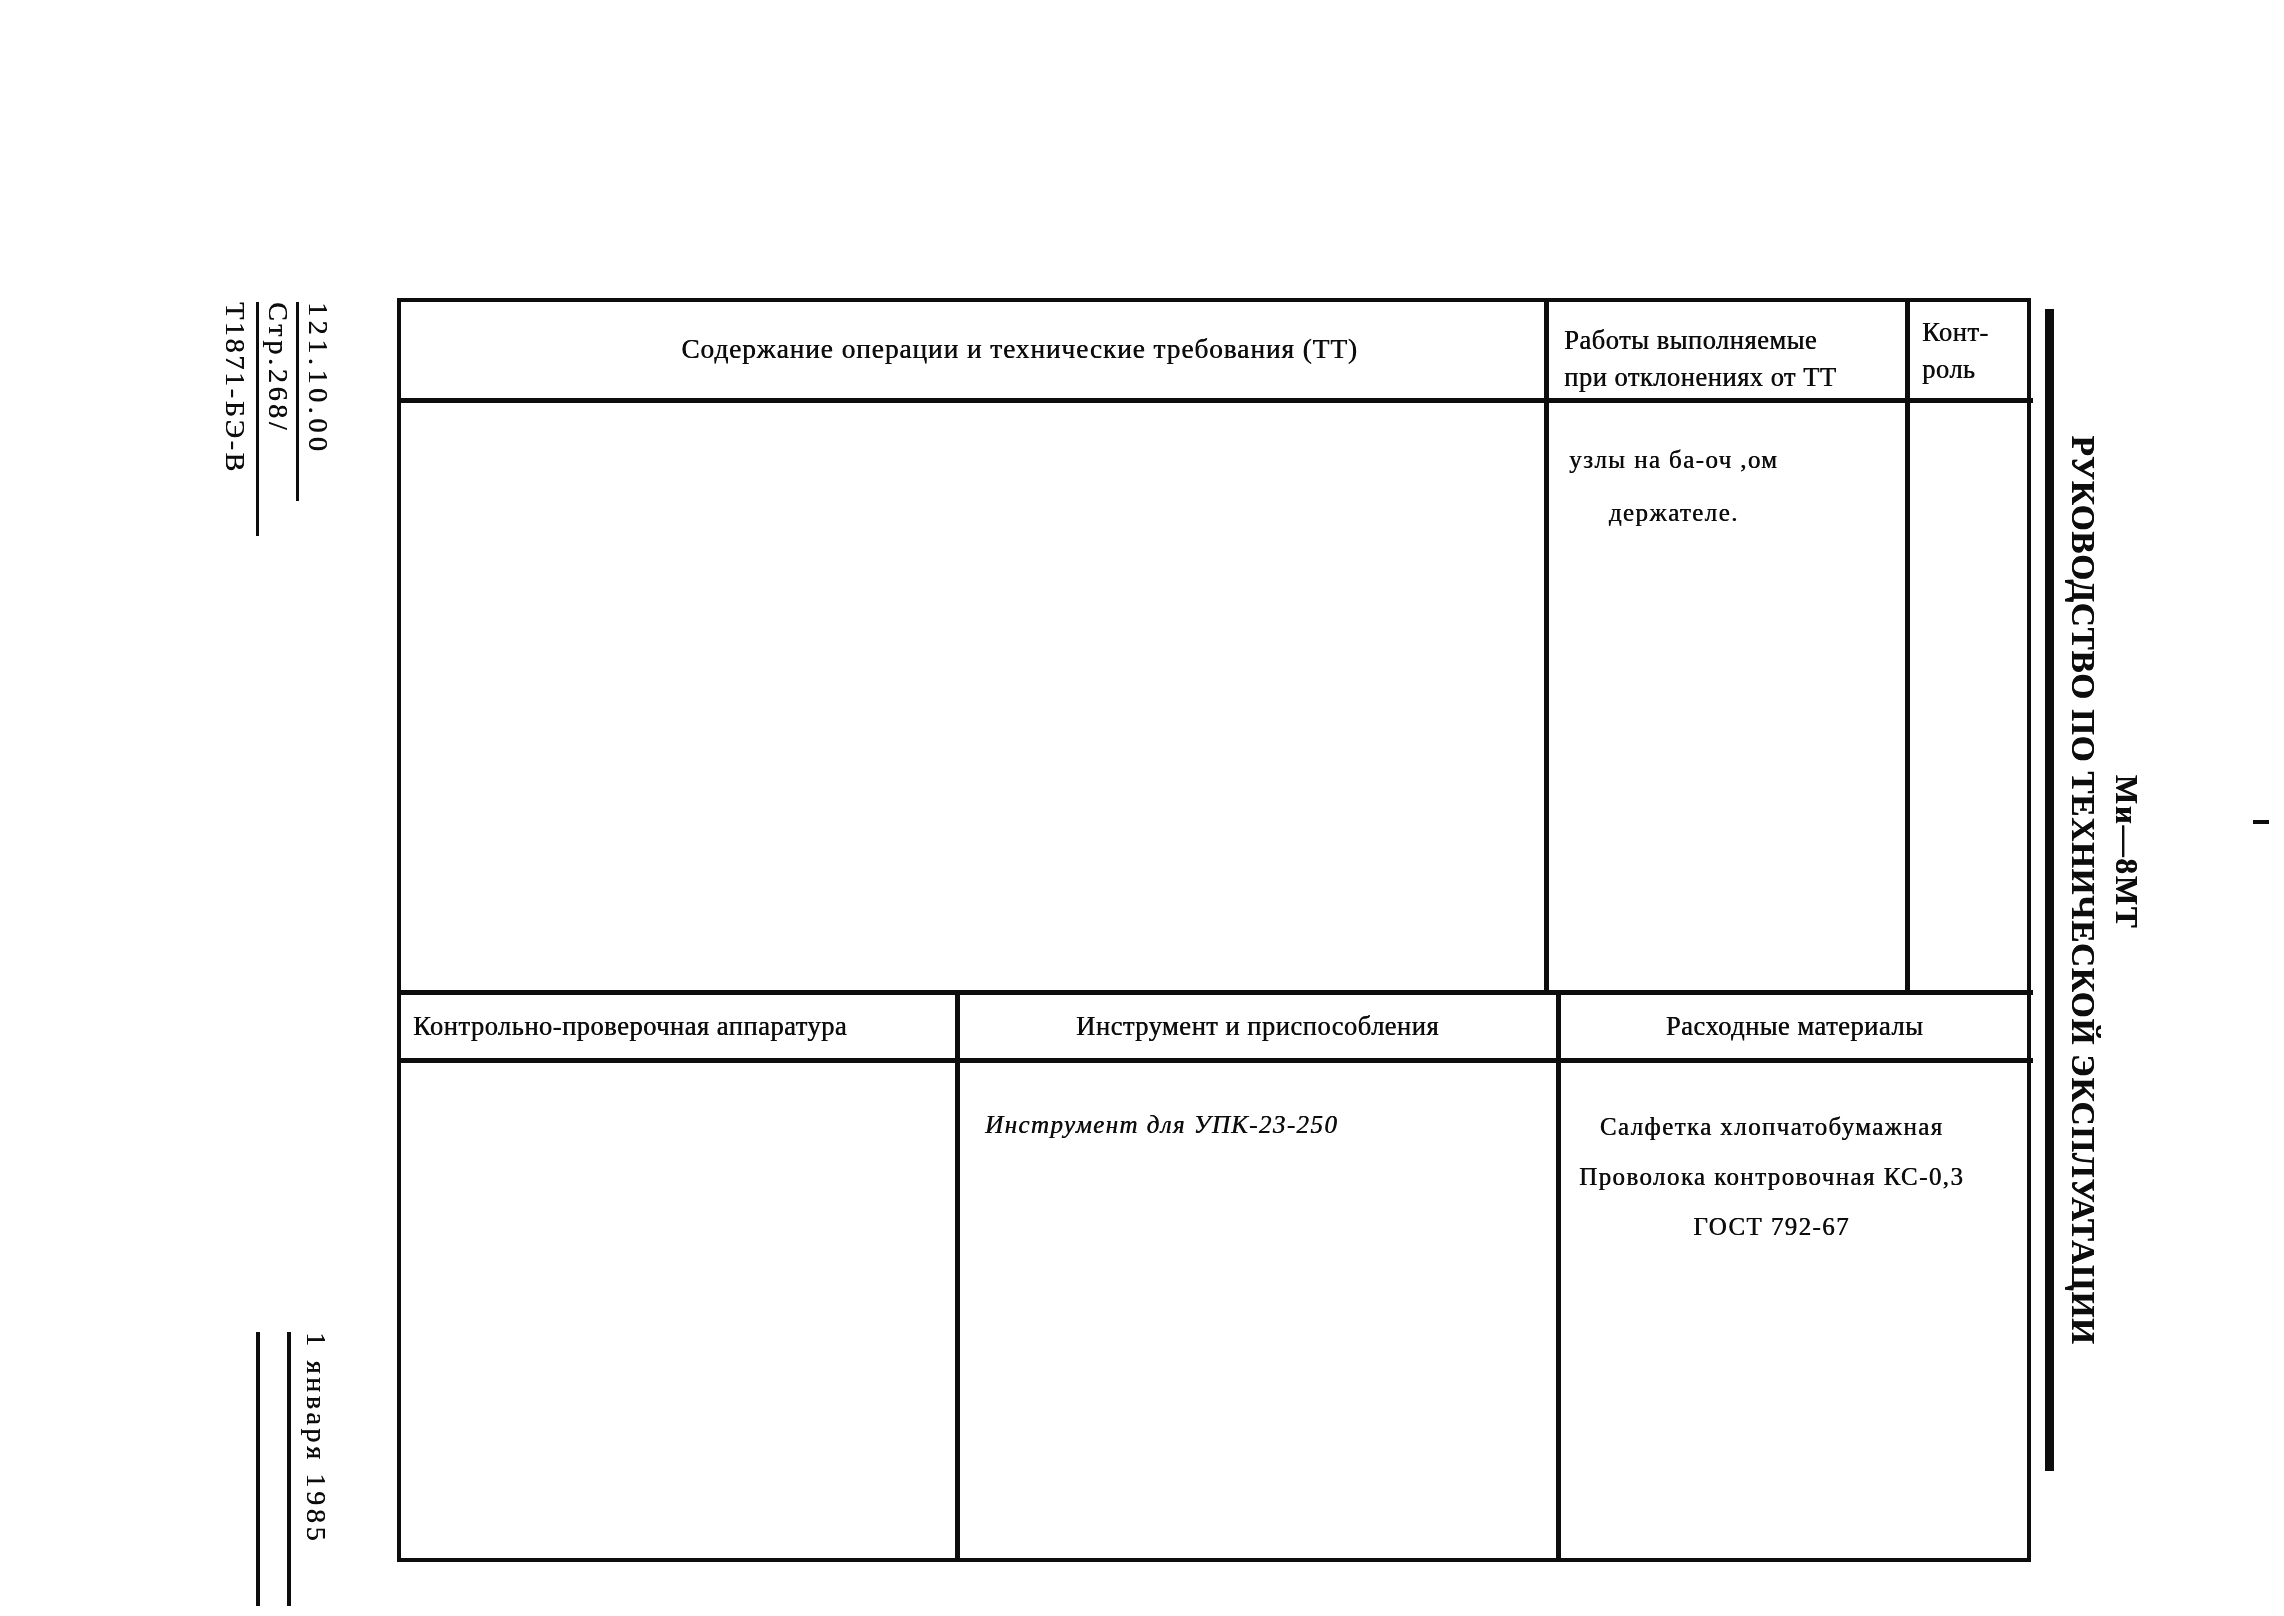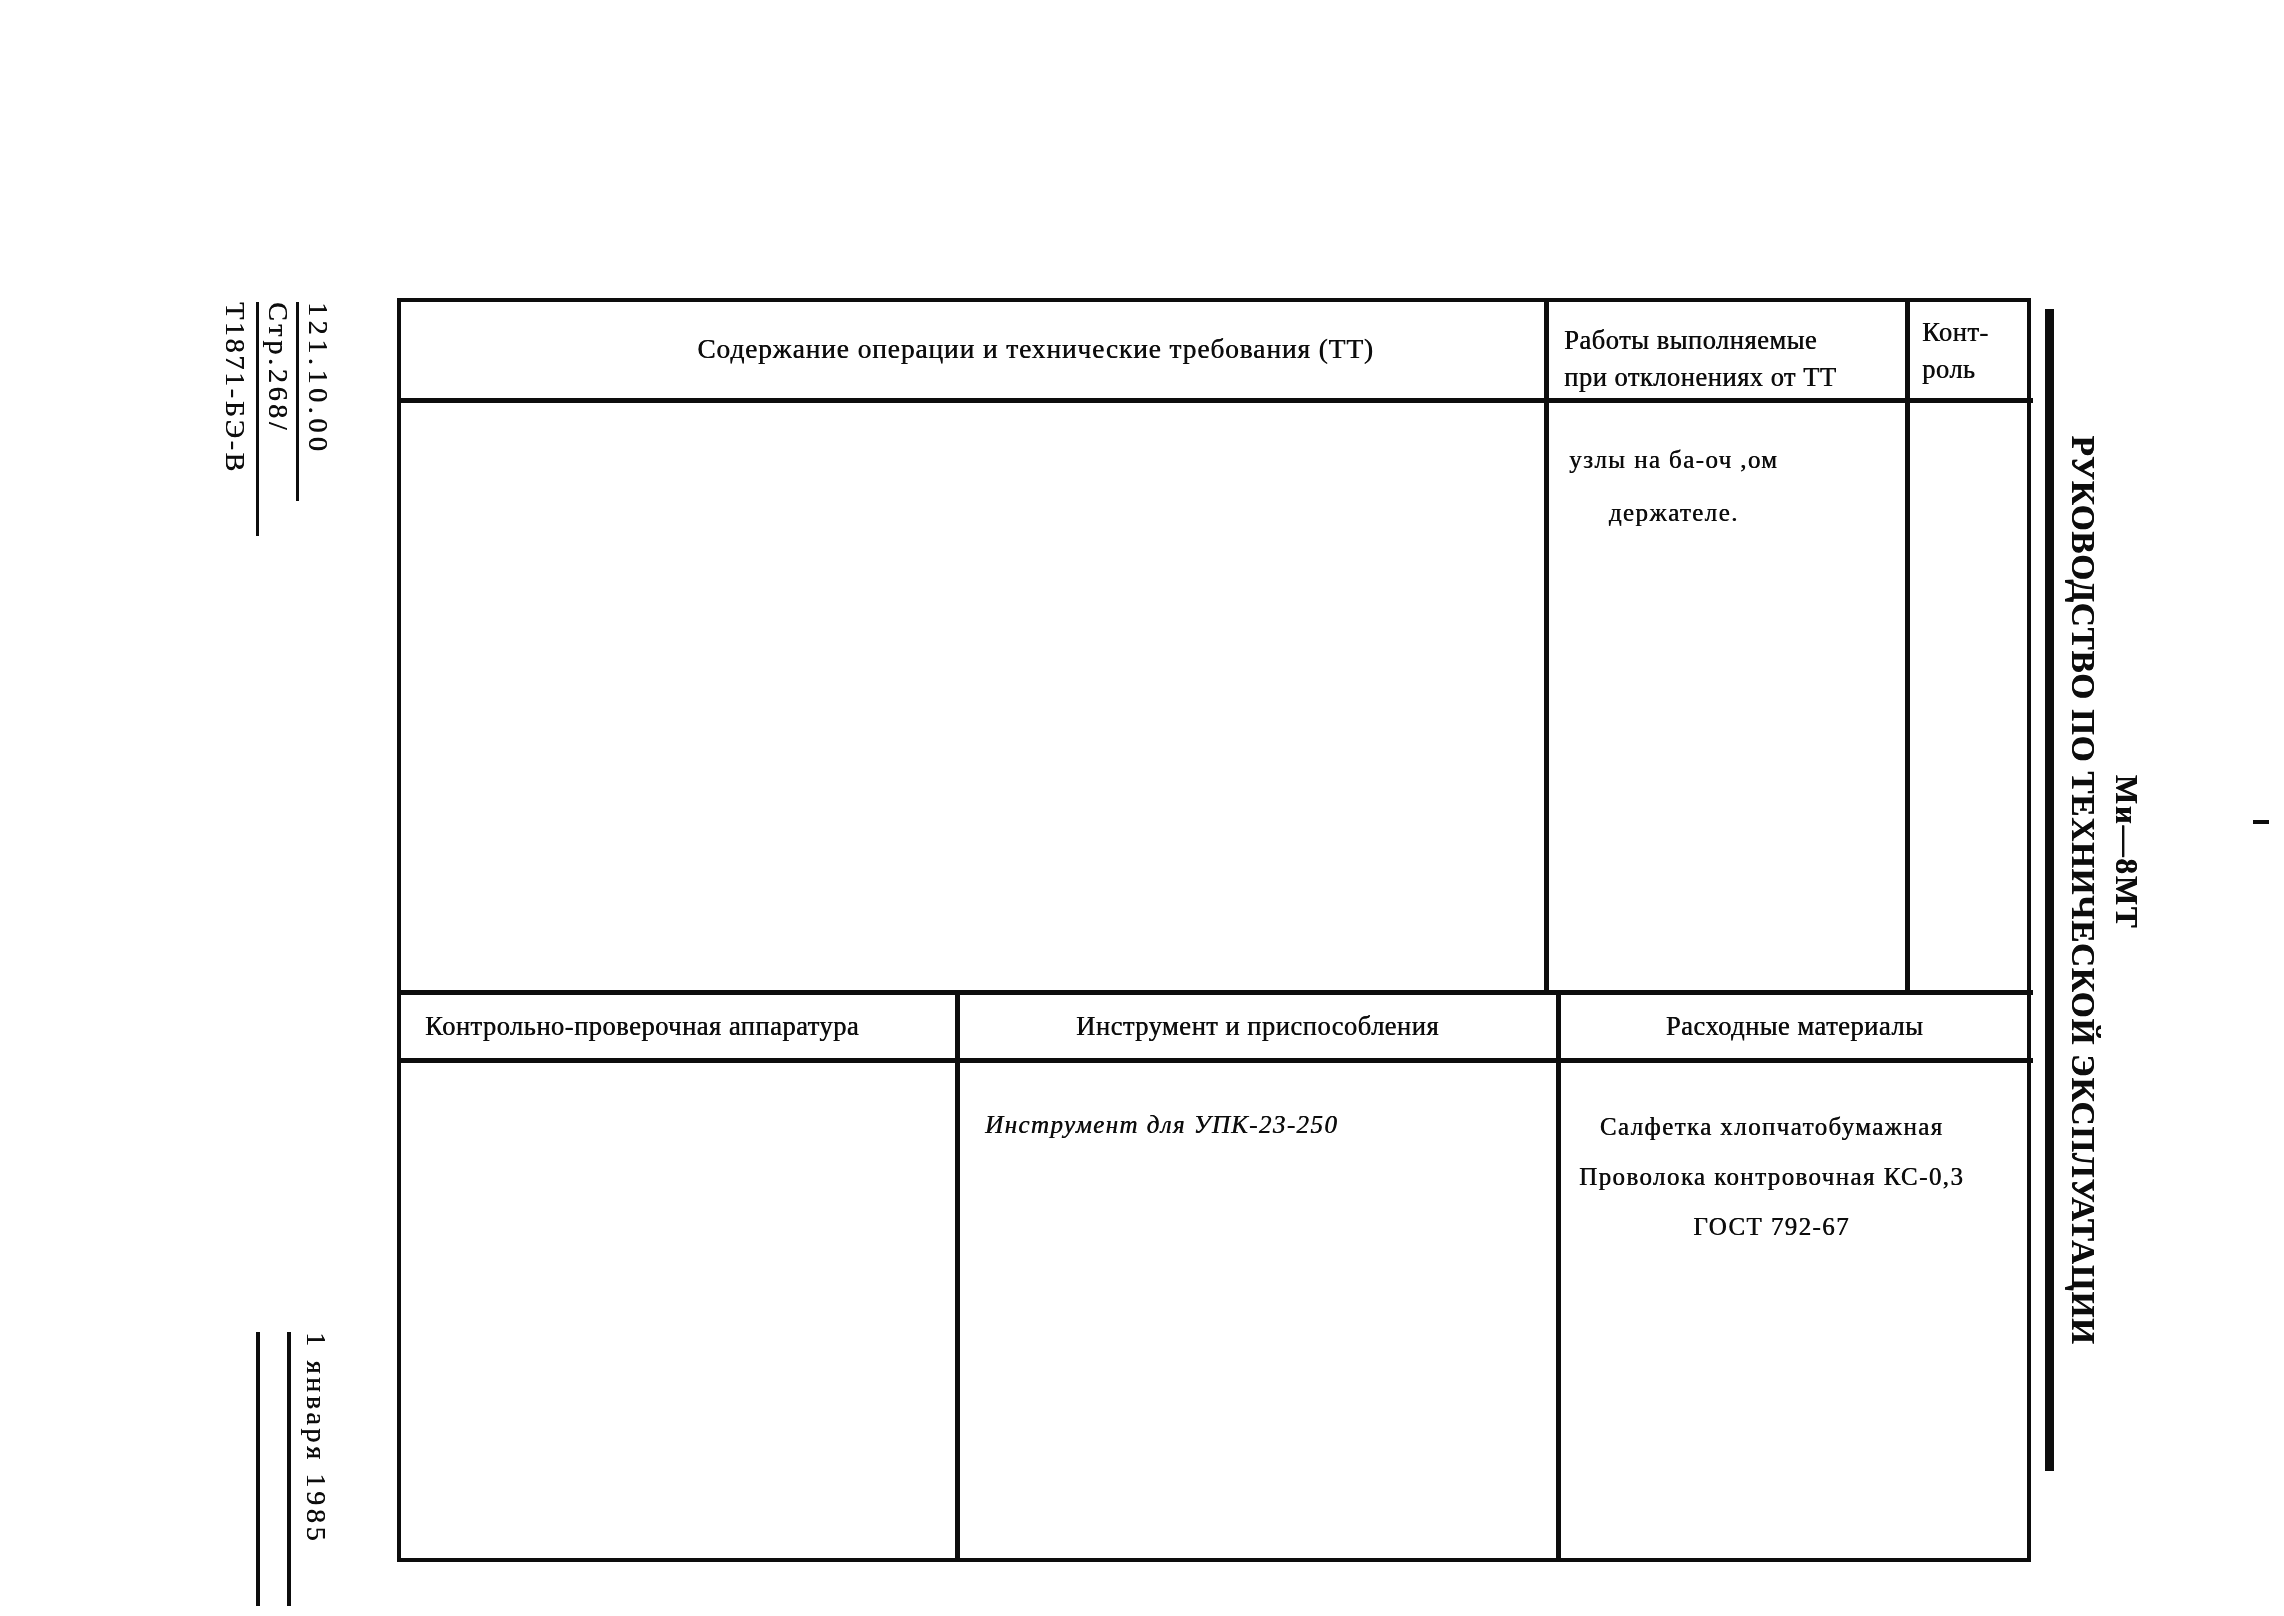--- a/index.html
+++ b/index.html
@@ -51,40 +51,40 @@
 
 <div class="abs ink hline" style="left:397px; top:398px;  width:1636px;"></div>
 <div class="abs ink hline" style="left:397px; top:990px; width:1636px;"></div>
 <div class="abs ink hline" style="left:397px; top:1058px; width:1636px;"></div>
 
 <div class="abs ink vline" style="left:1544px; top:298px;  height:697px;"></div>
 <div class="abs ink vline" style="left:1905px; top:298px;  height:697px;"></div>
 <div class="abs ink vline" style="left:955px; top:990px; height:568px;"></div>
 <div class="abs ink vline" style="left:1556px; top:990px; height:568px;"></div>
 
-<div class="abs cell-center" style="left:424px; top:302px; width:1143px; height:94px;padding-left:40px;">
+<div class="abs cell-center" style="left:408px; top:302px; width:1143px; height:94px;padding-left:40px;">
   <span class="txt hdr">Содержание операции и технические требования (ТТ)</span>
 </div>
 
 <div class="abs" style="left:1564px; top:322px;">
   <div class="txt hdr-sm">Работы выполняемые</div>
   <div class="txt hdr-sm">при отклонениях от ТТ</div>
 </div>
 
 <div class="abs" style="left:1922px; top:314px;">
   <div class="txt hdr-sm">Конт-</div>
   <div class="txt hdr-sm">роль</div>
 </div>
 
 <div class="abs" style="left:1569px; top:433px; line-height:53px;">
   <div class="txt body-txt">узлы на ба-оч ,ом</div>
   <div class="txt body-txt">держателе.</div>
 </div>
 
-<div class="abs cell-center" style="left:401px; top:995px; width:458px; height:63px;justify-content:flex-end;">
+<div class="abs cell-center" style="left:401px; top:995px; width:458px; height:63px;">
   <span class="txt" style="font-size:26.5px; letter-spacing:0.5px;">Контрольно-проверочная аппаратура</span>
 </div>
 <div class="abs cell-center" style="left:959px; top:995px; width:597px; height:63px;">
   <span class="txt" style="font-size:26.5px; letter-spacing:0.5px;">Инструмент и приспособления</span>
 </div>
 <div class="abs cell-center" style="left:1561px; top:995px; width:467px; height:63px;">
   <span class="txt" style="font-size:26.5px; letter-spacing:0.5px;">Расходные материалы</span>
 </div>
 
 <div class="abs list" style="left:985px; top:1099px;">

